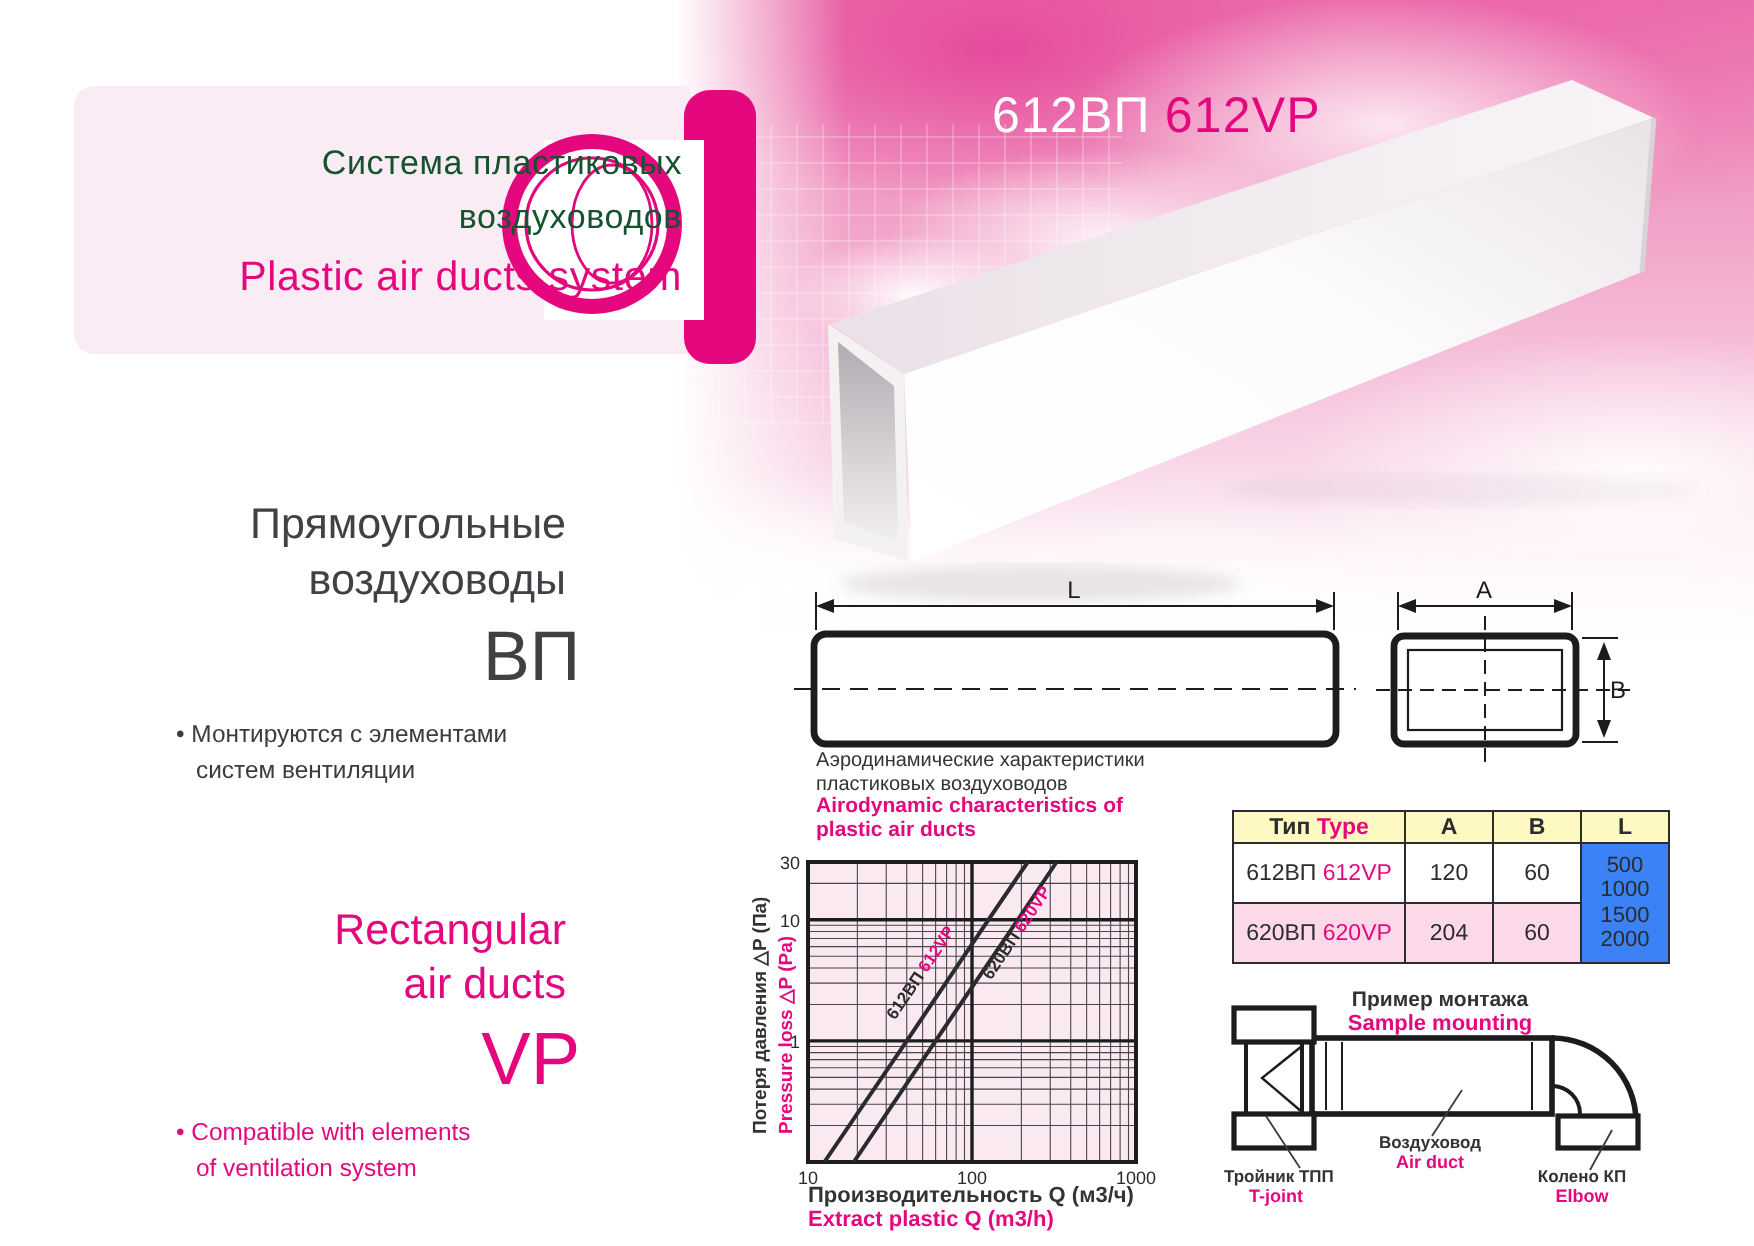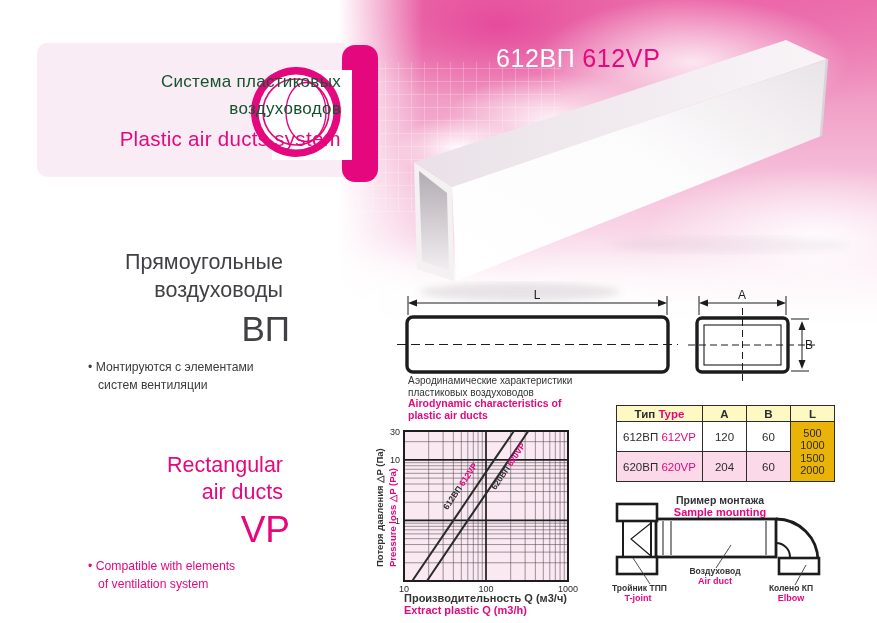--- a/index.html
+++ b/index.html
@@ -53,21 +53,21 @@
   .slabel{font-size:8.5px;font-weight:bold;white-space:nowrap;transform-origin:left bottom;transform:rotate(-56deg);color:#2c2c2e;height:11px;}
   .slabel .p2{color:#e5077e;margin-left:2px;}
 
   
   table.spec{position:absolute;left:616px;top:405px;border-collapse:collapse;table-layout:fixed;
      font-size:11.5px;color:#2c2c2e;text-align:center;}
   table.spec td,table.spec th{border:1.6px solid #2c2c2e;padding:0;font-weight:normal;}
   table.spec th{height:15px;background:#fef9c3;font-weight:bold;}
   table.spec td{height:29px;background:#ffffff;}
   table.spec tr.alt td{background:#fbd9e9;}
-  table.spec td.lcell{background:#eab308;font-size:11px;line-height:12.5px;}
+  table.spec td.lcell{background:#3b82f6;font-size:11px;line-height:12.5px;}
 
   
   .mnt-title{left:645px;top:495px;width:150px;text-align:center;font-size:10.5px;font-weight:bold;color:#333335;line-height:11.5px;white-space:nowrap;}
   .mlabel{text-align:center;font-size:8.5px;line-height:9.8px;color:#333335;font-weight:bold;white-space:nowrap;}
   .mlabel .en{font-size:9px;}
 </style>
 </head>
 <body>
 
 <div class="page">

